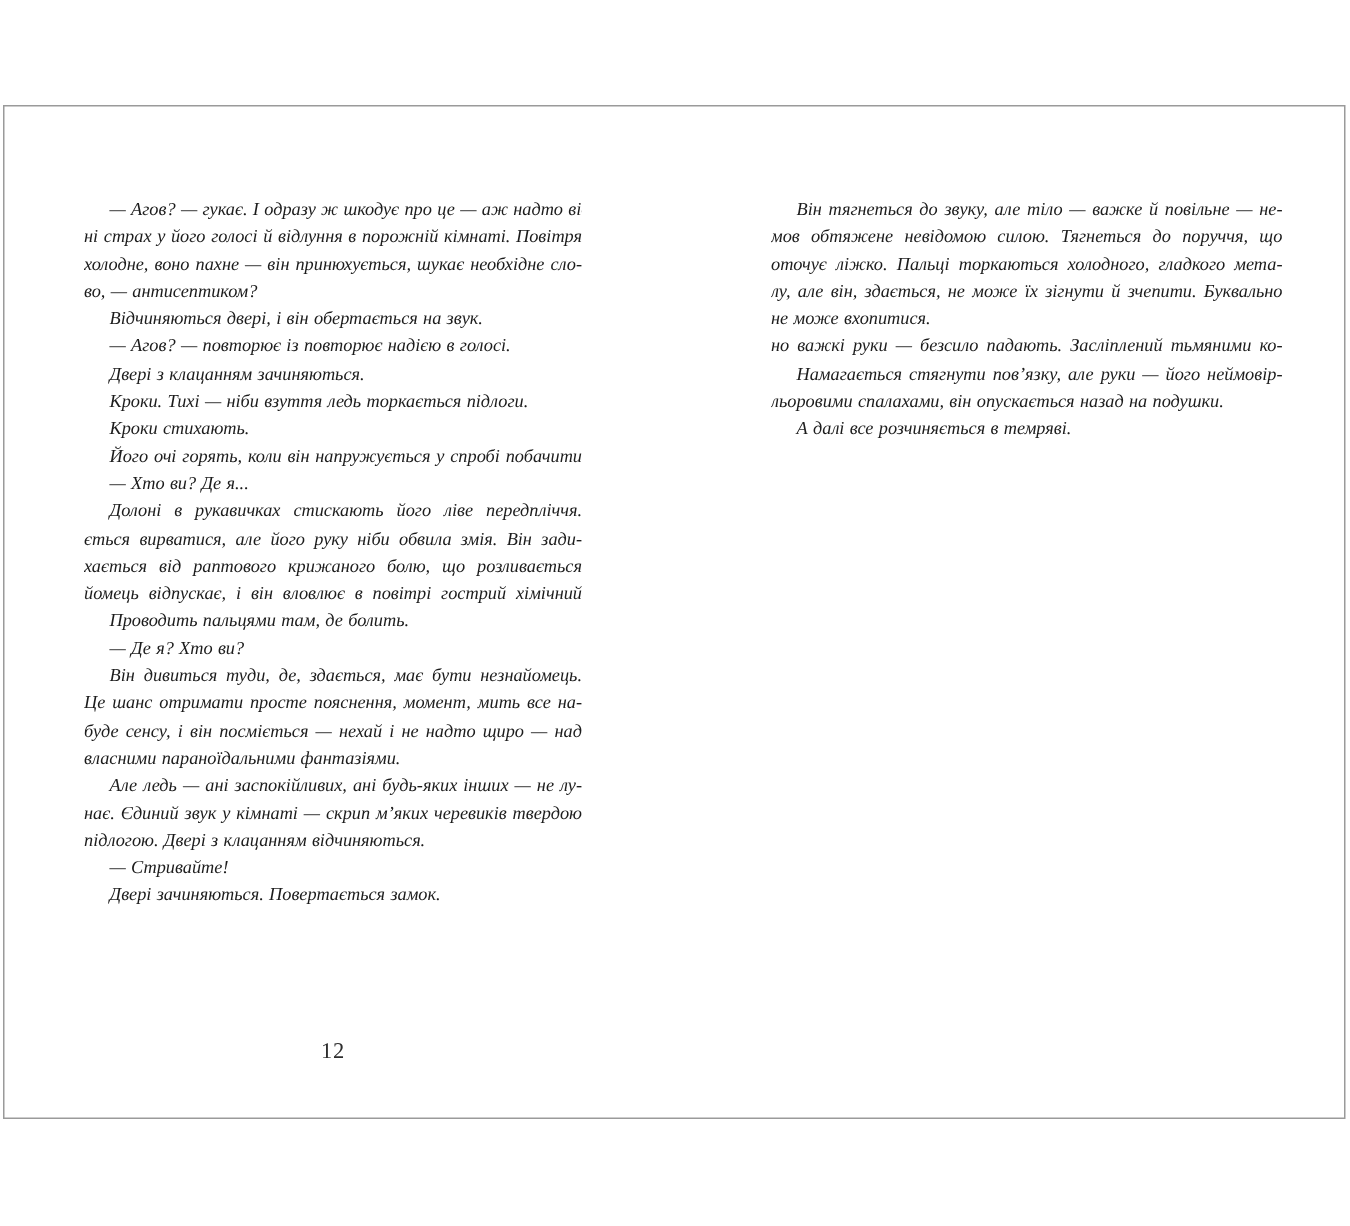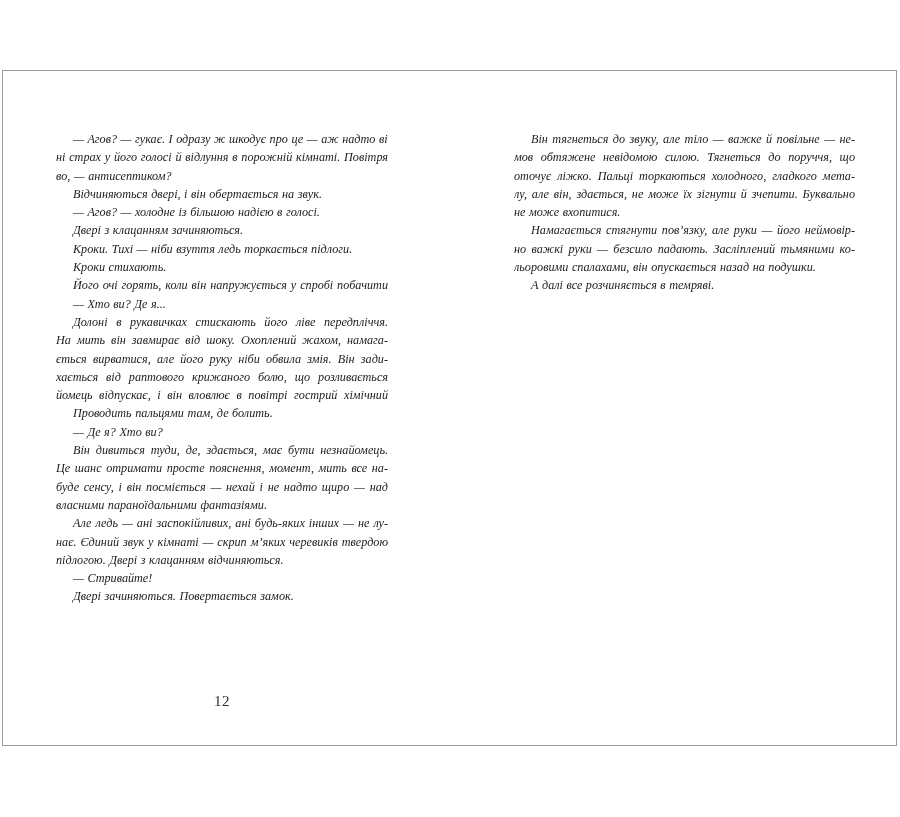--- a/index.html
+++ b/index.html
@@ -57,30 +57,30 @@
     color: var(--pagenum);
   }
 </style>
 </head>
 <body>
 
 <div class="spread">
   <div class="text-column col-left" id="left-col">
       <div class="line indent">— Агов? — гукає. І одразу ж шкодує про це — аж надто відчут-</div>
       <div class="line">ні страх у його голосі й відлуння в порожній кімнаті. Повітря</div>
+      <div class="line">холодне, воно пахне — він принюхується, шукає необхідне сло-</div>
       <div class="line last">во, — антисептиком?</div>
       <div class="line last indent">Відчиняються двері, і він обертається на звук.</div>
-      <div class="line last indent">— Агов? — холодне із більшою надією в голосі.</div>
+      <div class="line last indent">— Агов? — повторює із повторює надією в голосі.</div>
       <div class="line last indent">Двері з клацанням зачиняються.</div>
       <div class="line last indent">Кроки. Тихі — ніби взуття ледь торкається підлоги.</div>
       <div class="line last indent">Кроки стихають.</div>
       <div class="line indent">Його очі горять, коли він напружується у спробі побачити</div>
       <div class="line last indent">— Хто ви? Де я...</div>
       <div class="line indent">Долоні в рукавичках стискають його ліве передпліччя.</div>
-      <div class="line">На мить він завмирає від шоку. Охоплений жахом, намага-</div>
       <div class="line">ється вирватися, але його руку ніби обвила змія. Він зади-</div>
       <div class="line">хається від раптового крижаного болю, що розливається</div>
       <div class="line">йомець відпускає, і він вловлює в повітрі гострий хімічний</div>
       <div class="line last indent">Проводить пальцями там, де болить.</div>
       <div class="line last indent">— Де я? Хто ви?</div>
       <div class="line indent">Він дивиться туди, де, здається, має бути незнайомець.</div>
       <div class="line">Це шанс отримати просте пояснення, момент, мить все на-</div>
       <div class="line">буде сенсу, і він посміється — нехай і не надто щиро — над</div>
       <div class="line last">власними параноїдальними фантазіями.</div>
       <div class="line indent">Але ледь — ані заспокійливих, ані будь-яких інших — не лу-</div>
@@ -91,18 +91,18 @@
     </div>
 
   <div class="page-number">12</div>
 
   <div class="text-column col-right" id="right-col">
       <div class="line indent">Він тягнеться до звуку, але тіло — важке й повільне — не-</div>
       <div class="line">мов обтяжене невідомою силою. Тягнеться до поруччя, що</div>
       <div class="line">оточує ліжко. Пальці торкаються холодного, гладкого мета-</div>
       <div class="line">лу, але він, здається, не може їх зігнути й зчепити. Буквально</div>
       <div class="line last">не може вхопитися.</div>
+      <div class="line">но важкі руки — безсило падають. Засліплений тьмяними ко-</div>
       <div class="line indent">Намагається стягнути пов’язку, але руки — його неймовір-</div>
-      <div class="line">но важкі руки — безсило падають. Засліплений тьмяними ко-</div>
       <div class="line last">льоровими спалахами, він опускається назад на подушки.</div>
       <div class="line last indent">А далі все розчиняється в темряві.</div>
     </div>
 </div>
 
 </body></html>

